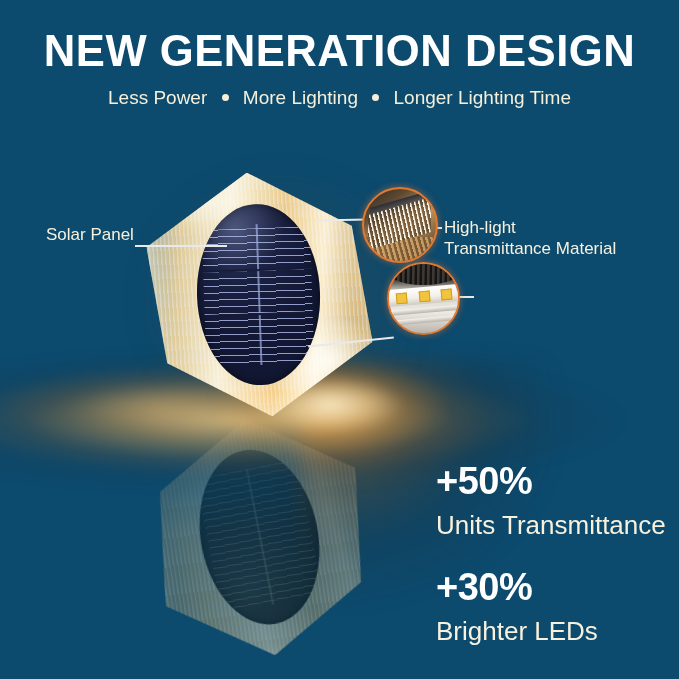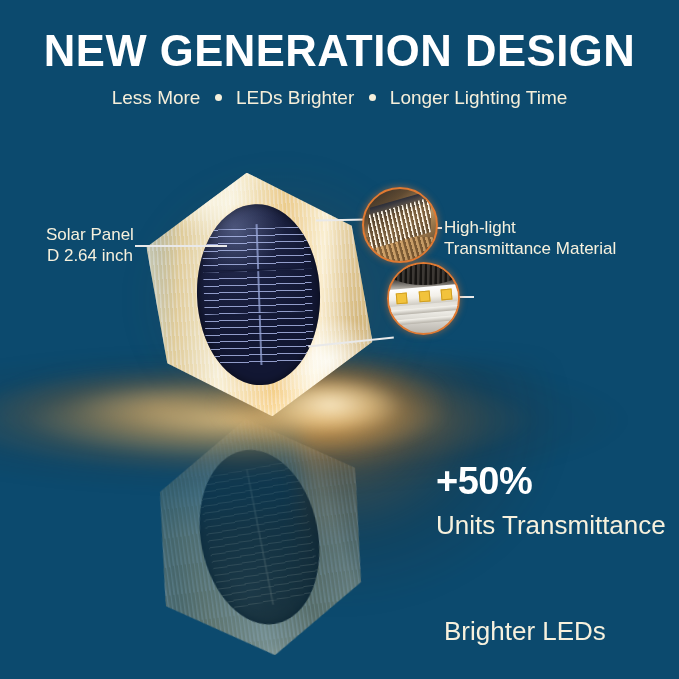--- a/index.html
+++ b/index.html
@@ -377,38 +377,38 @@
   }
   .stat-label {
     position: absolute;
     color: #f7f1dd;
     font-size: 26px;
     line-height: 1;
   }
   #stat1-number { left: 436px; top: 462px; }
   #stat1-label  { left: 436px; top: 512px; }
   #stat2-number { left: 436px; top: 568px; }
-  #stat2-label  { left: 436px; top: 618px; margin-left: 8px; }
+  #stat2-label  { left: 436px; top: 618px; }
 </style>
 </head>
 <body>
 
 <div id="stage">
 
   <div class="glow" id="glow-lowerright-wash"></div>
   <div class="glow" id="glow-upper-halo"></div>
   <div class="glow" id="glow-left-spill"></div>
   <div class="glow" id="glow-base-band"></div>
 
   <div id="headline">NEW GENERATION DESIGN</div>
 
   <div id="subtitle">
-    <span>Less More</span>
+    <span>Less Power</span>
     <span class="sep"></span>
-    <span>LEDs Brighter</span>
+    <span>More Lighting</span>
     <span class="sep"></span>
     <span>Longer Lighting Time</span>
   </div>
 
   <div id="product-reflection">
     <div class="hex-body"></div>
     <div class="hex-ribs"></div>
     <div class="panel-oval">
       <div class="panel-cells"></div>
       <div class="panel-divider"></div>
@@ -448,26 +448,26 @@
       <div class="led-chip" style="left:14%"></div>
       <div class="led-chip" style="left:44%"></div>
       <div class="led-chip" style="left:74%"></div>
     </div>
     <div class="led-rail" style="top:64%"></div>
     <div class="led-rail" style="top:78%"></div>
   </div>
 
   <div class="label" id="label-solar">
     <div>Solar Panel</div>
-    <div>D 2.64 inch</div>
   </div>
 
   <div class="label" id="label-material">
     <div>High-light</div>
     <div>Transmittance Material</div>
   </div>
 
 
   <div class="stat-number" id="stat1-number">+50%</div>
   <div class="stat-label" id="stat1-label">Units Transmittance</div>
+  <div class="stat-number" id="stat2-number">+30%</div>
   <div class="stat-label" id="stat2-label">Brighter LEDs</div>
 
 </div>
 
 </body></html>

